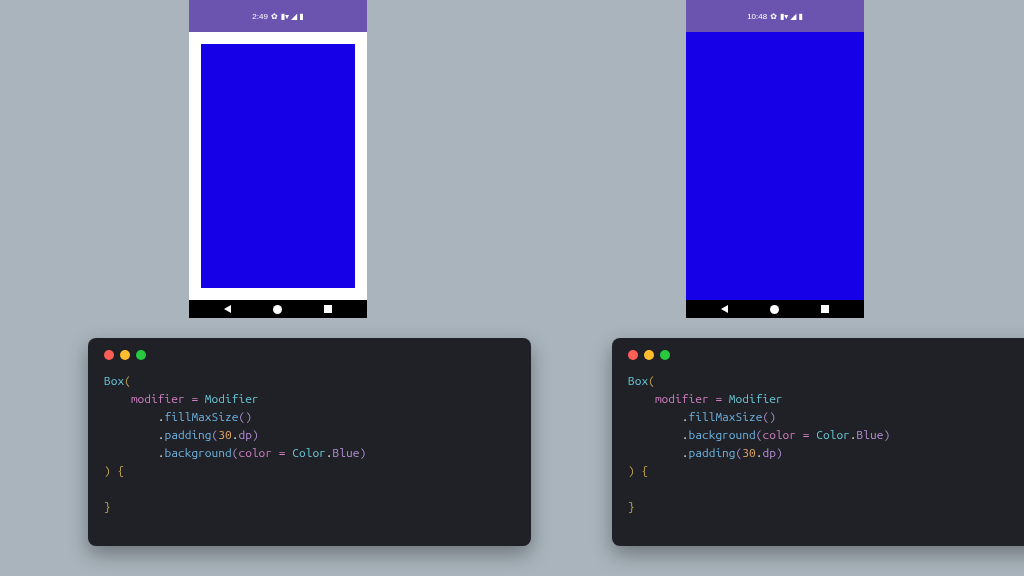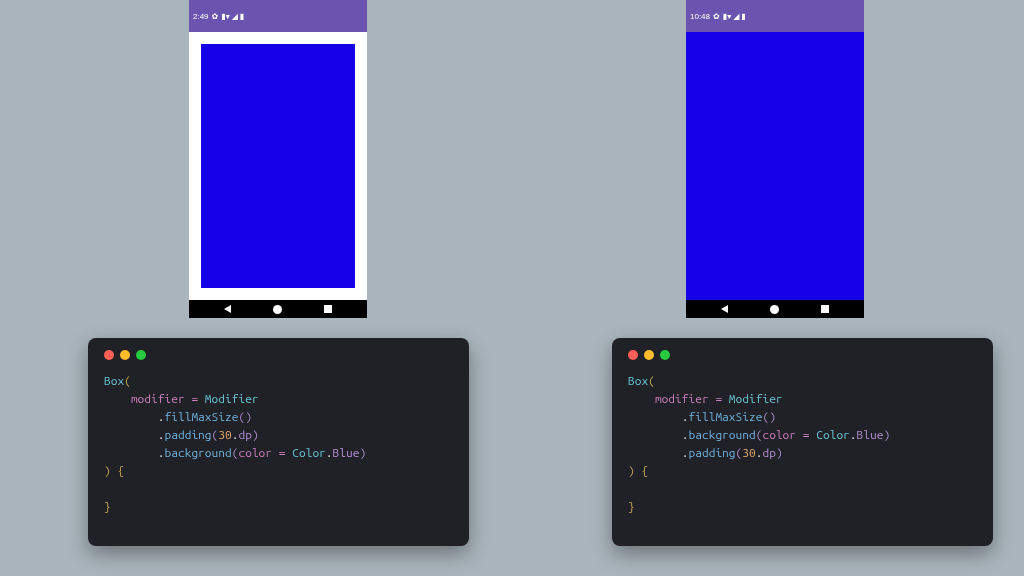--- a/index.html
+++ b/index.html
@@ -21,21 +21,21 @@
   }
   .phone-left { left: 189px; top: 0; }
   .phone-right { left: 686px; top: 0; }
   .status-bar {
     height: 16px;
     background: #6a54b0;
     color: #fff;
     font-size: 8px;
     display: flex;
     align-items: center;
-    justify-content: flex-start;
+    justify-content: center;
     padding: 16px 4px;
     font-family: sans-serif;
   }
   .status-left { display: flex; align-items: center; gap: 3px; }
   .status-right { display: flex; align-items: center; gap: 2px; }
   .app-body {
     flex: 1;
     background: #fff;
     position: relative;
   }
@@ -68,21 +68,21 @@
   }
   .circ-home {
     width: 9px; height: 9px; border-radius: 50%; background: #fff;
   }
   .sq-recent {
     width: 8px; height: 8px; background: #fff;
   }
 
   .code-card {
     position: absolute;
-    width: 381px;
+    width: 443px;
     height: 208px;
     background: #1f2126;
     border-radius: 8px;
     box-shadow: 0 8px 20px rgba(0,0,0,0.35);
     padding: 12px 16px;
     color: #d0d0d0;
     font-size: 12px;
     line-height: 1.5;
   }
   .code-left { left: 88px; top: 338px; }

